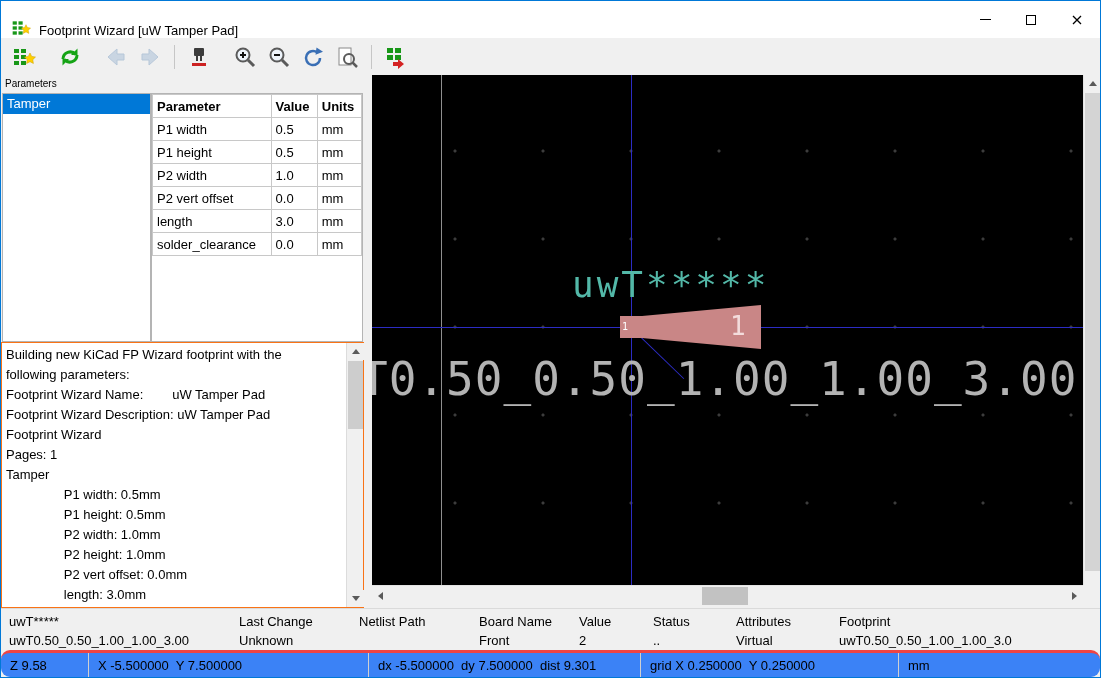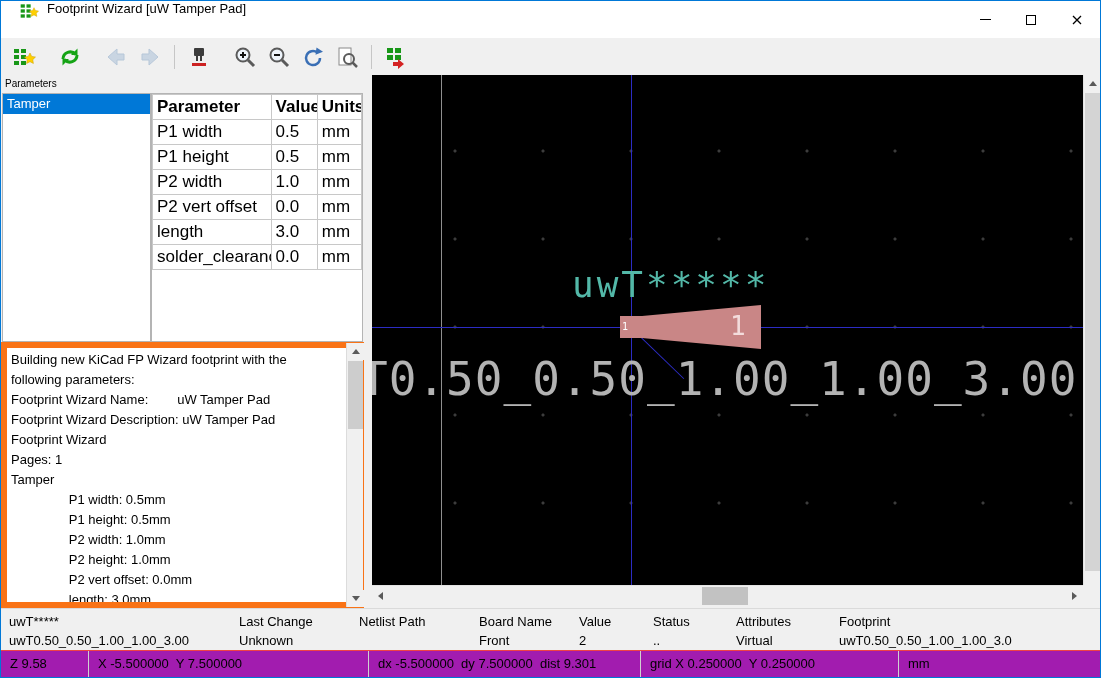--- a/index.html
+++ b/index.html
@@ -2,21 +2,21 @@
 <html><head>
 <meta charset="utf-8">
 <style>
   * { margin:0; padding:0; box-sizing:border-box; }
   html,body { width:1101px; height:678px; }
   body { font-family:"Liberation Sans", sans-serif; font-size:13px; color:#000; background:#fff; }
 
   #window { position:relative; width:1101px; height:678px; border:1px solid #0078d7; background:#f0f0f0; overflow:hidden; }
 
   
-  .titlebar { position:absolute; left:0; top:0; width:1099px; height:37px; background:#fff; display:flex; align-items:flex-start;padding-left:8px; }
+  .titlebar { position:absolute; left:0; top:0; width:1099px; height:37px; background:#fff; display:flex; align-items:flex-end; }
   .title-icon { width:22px; height:20px; margin:0 7px 0 9px; flex:0 0 auto; }
   .title-text { font-size:13px; }
   .win-controls { margin-left:auto; display:flex; height:100%; }
   .win-btn { width:46px; height:100%; display:flex; align-items:center; justify-content:center; background:#fff; border:none; cursor:default; }
   .min-glyph { width:11px; height:1px; background:#000; }
   .max-glyph { width:10px; height:10px; border:1px solid #000; }
 
   
   .toolbar { position:absolute; left:0; top:37px; width:1099px; height:37px; background:#f0f0f0; display:flex; align-items:center; padding-left:8px; }
   .tbtn { width:29px; height:29px; display:flex; align-items:center; justify-content:center; background:transparent; border:none; margin-right:5px; }
@@ -29,25 +29,25 @@
   .main { position:absolute; left:0; top:74px; width:1099px; height:533px; }
 
   .panel-left { position:absolute; left:0; top:0; width:363px; height:533px; background:#f0f0f0; }
   .params-header { height:18px; line-height:18px; padding-left:4px; font-size:10px; }
   .pages-list { position:absolute; left:1px; top:18px; width:149px; height:249px; background:#fff; border:1px solid #b4b4b4; }
   .page-item { height:20px; line-height:20px; padding-left:4px; }
   .page-item.selected { background:#0078d7; color:#fff; }
 
   .param-table-wrap { position:absolute; left:150px; top:18px; width:212px; height:249px; background:#fff; border:1px solid #b4b4b4; overflow:hidden; }
   table.ptable { border-collapse:collapse; width:100%; table-layout:fixed; }
-  table.ptable th, table.ptable td { border:1px solid #c8c8c8; padding:2px 4px; height:23px; font-size:17px; text-align:left; overflow:hidden; white-space:nowrap; }
+  table.ptable th, table.ptable td { border:1px solid #c8c8c8; padding:2px 4px; height:23px; font-size:13px; text-align:left; overflow:hidden; white-space:nowrap; }
   table.ptable th { font-weight:bold; background:#fff; }
   .col-p { width:118px; } .col-v { width:46px; } .col-u { width:44px; }
 
-  .messages { position:absolute; left:0; top:267px; width:363px; height:266px; background:#fff; border:6px solid #f97316; padding:2px 20px 2px 4px; overflow:hidden; }
+  .messages { position:absolute; left:0; top:267px; width:363px; height:266px; background:#fff; border:1px solid #f97316; padding:2px 20px 2px 4px; overflow:hidden; }
   .msg-line { white-space:pre; line-height:20px; font-size:13px; }
 
   
   .msg-scroll { position:absolute; left:345px; top:268px; width:17px; height:264px; background:#f0f0f0; border-left:1px solid #dcdcdc; }
   .sb-btn { position:absolute; left:0; width:17px; height:17px; display:flex; align-items:center; justify-content:center; background:#f0f0f0; border:none; }
   .msg-thumb { position:absolute; left:1px; top:18px; width:15px; height:68px; background:#cdcdcd; }
 
   .arr-up   { width:0; height:0; border-left:4px solid transparent; border-right:4px solid transparent; border-bottom:5px solid #5a5a5a; }
   .arr-down { width:0; height:0; border-left:4px solid transparent; border-right:4px solid transparent; border-top:5px solid #5a5a5a; }
   .arr-left { width:0; height:0; border-top:4px solid transparent; border-bottom:4px solid transparent; border-right:5px solid #5a5a5a; }
@@ -79,21 +79,21 @@
   .hthumb { position:absolute; left:330px; top:1px; width:46px; height:18px; background:#c2c2c2; }
   .scroll-corner { position:absolute; left:1082px; top:510px; width:17px; height:23px; background:#f0f0f0; }
 
   
   .status1 { position:absolute; left:0; top:607px; width:1099px; height:42px; background:#f0f0f0; display:flex; padding:3px 0 0 8px; border-top:1px solid #dadada; }
   .sfield { display:flex; flex-direction:column; overflow:hidden; }
   .sfield div { height:19px; line-height:19px; white-space:nowrap; }
   .w1{width:230px} .w2{width:120px} .w3{width:120px} .w4{width:100px} .w5{width:74px}
   .w6{width:83px} .w7{width:87px} .w8{width:103px} .w9{flex:1}
 
-  .coordbar { position:absolute; left:0; top:649px; width:1099px; height:27px; background:#a21caf; display:flex; border-top:1px solid #ef4444; }
+  .coordbar { position:absolute; left:0; top:649px; width:1099px; height:27px; background:#3b82f6; display:flex; border-top:3px solid #ef4444;border-radius:9px; }
   .ccell { line-height:26px; padding-left:9px; border-right:1px solid #d0d0d0; white-space:pre; overflow:hidden; }
   .c1{width:88px} .c2{width:280px} .c3{width:272px} .c4{width:258px} .c5{flex:1; border-right:none;}
 </style>
 </head>
 <body>
 
 <div id="window">
 
   <div class="titlebar">
     <svg class="title-icon" viewBox="0 0 24 24">

